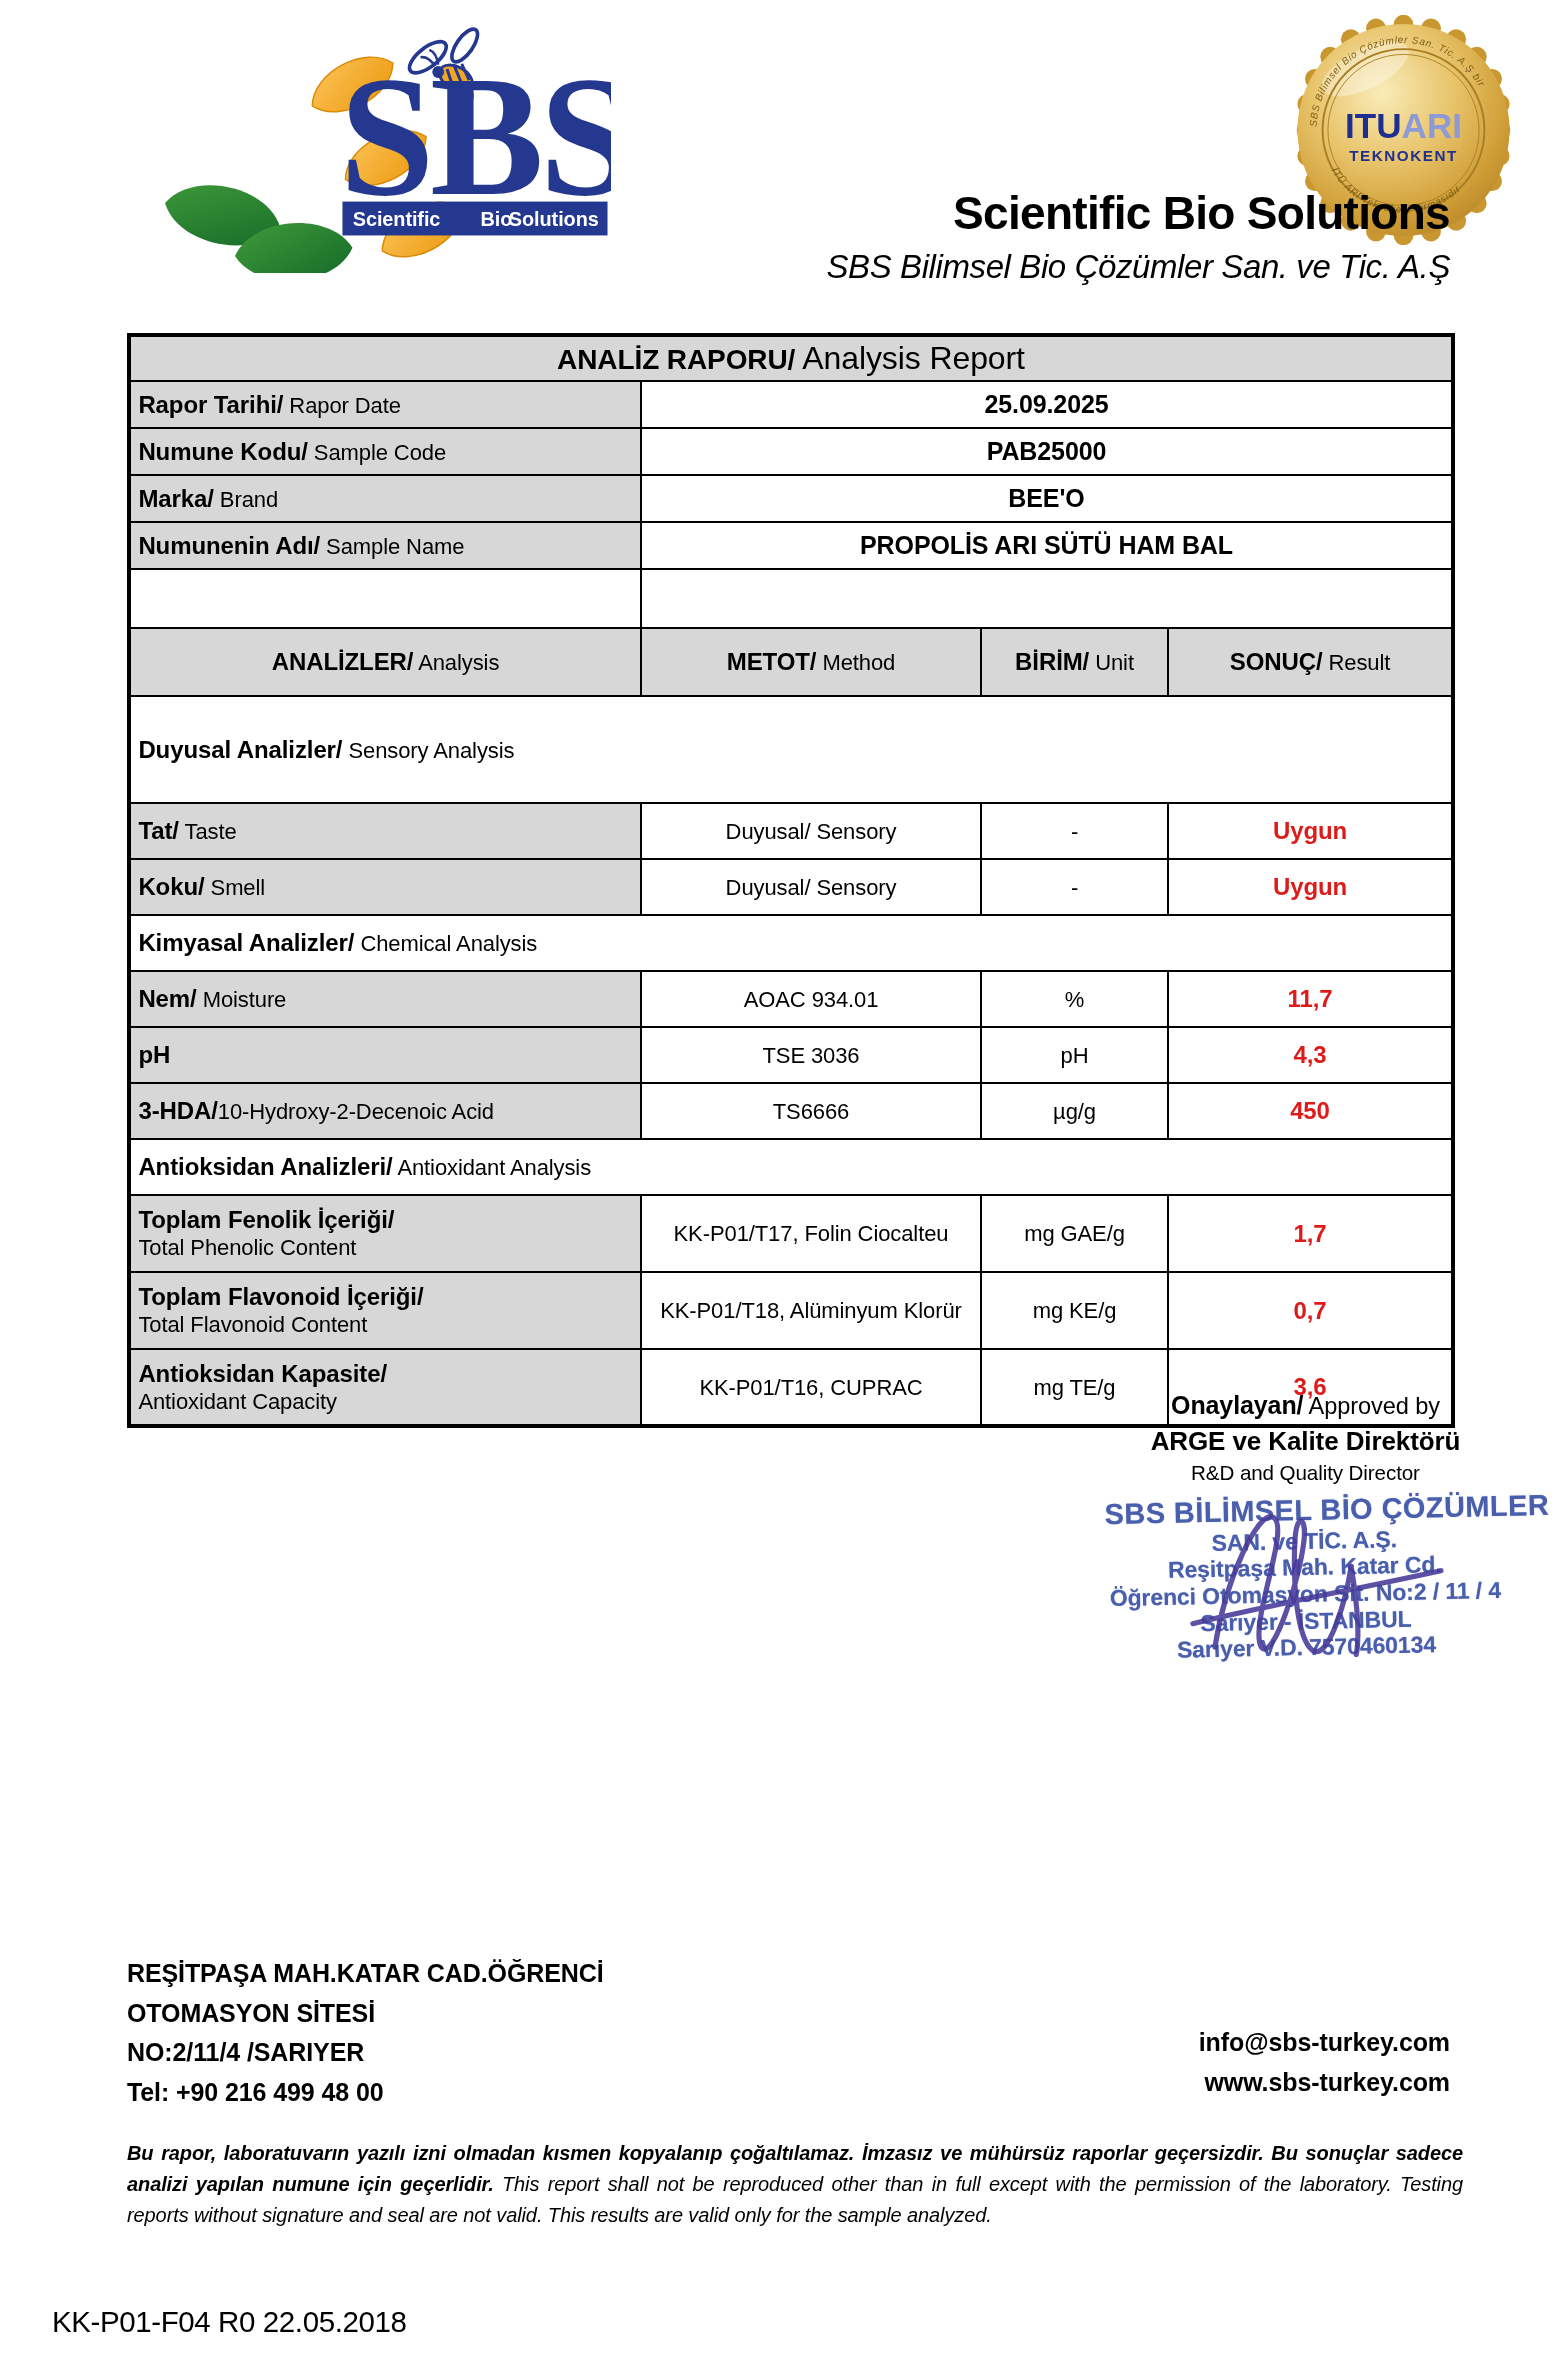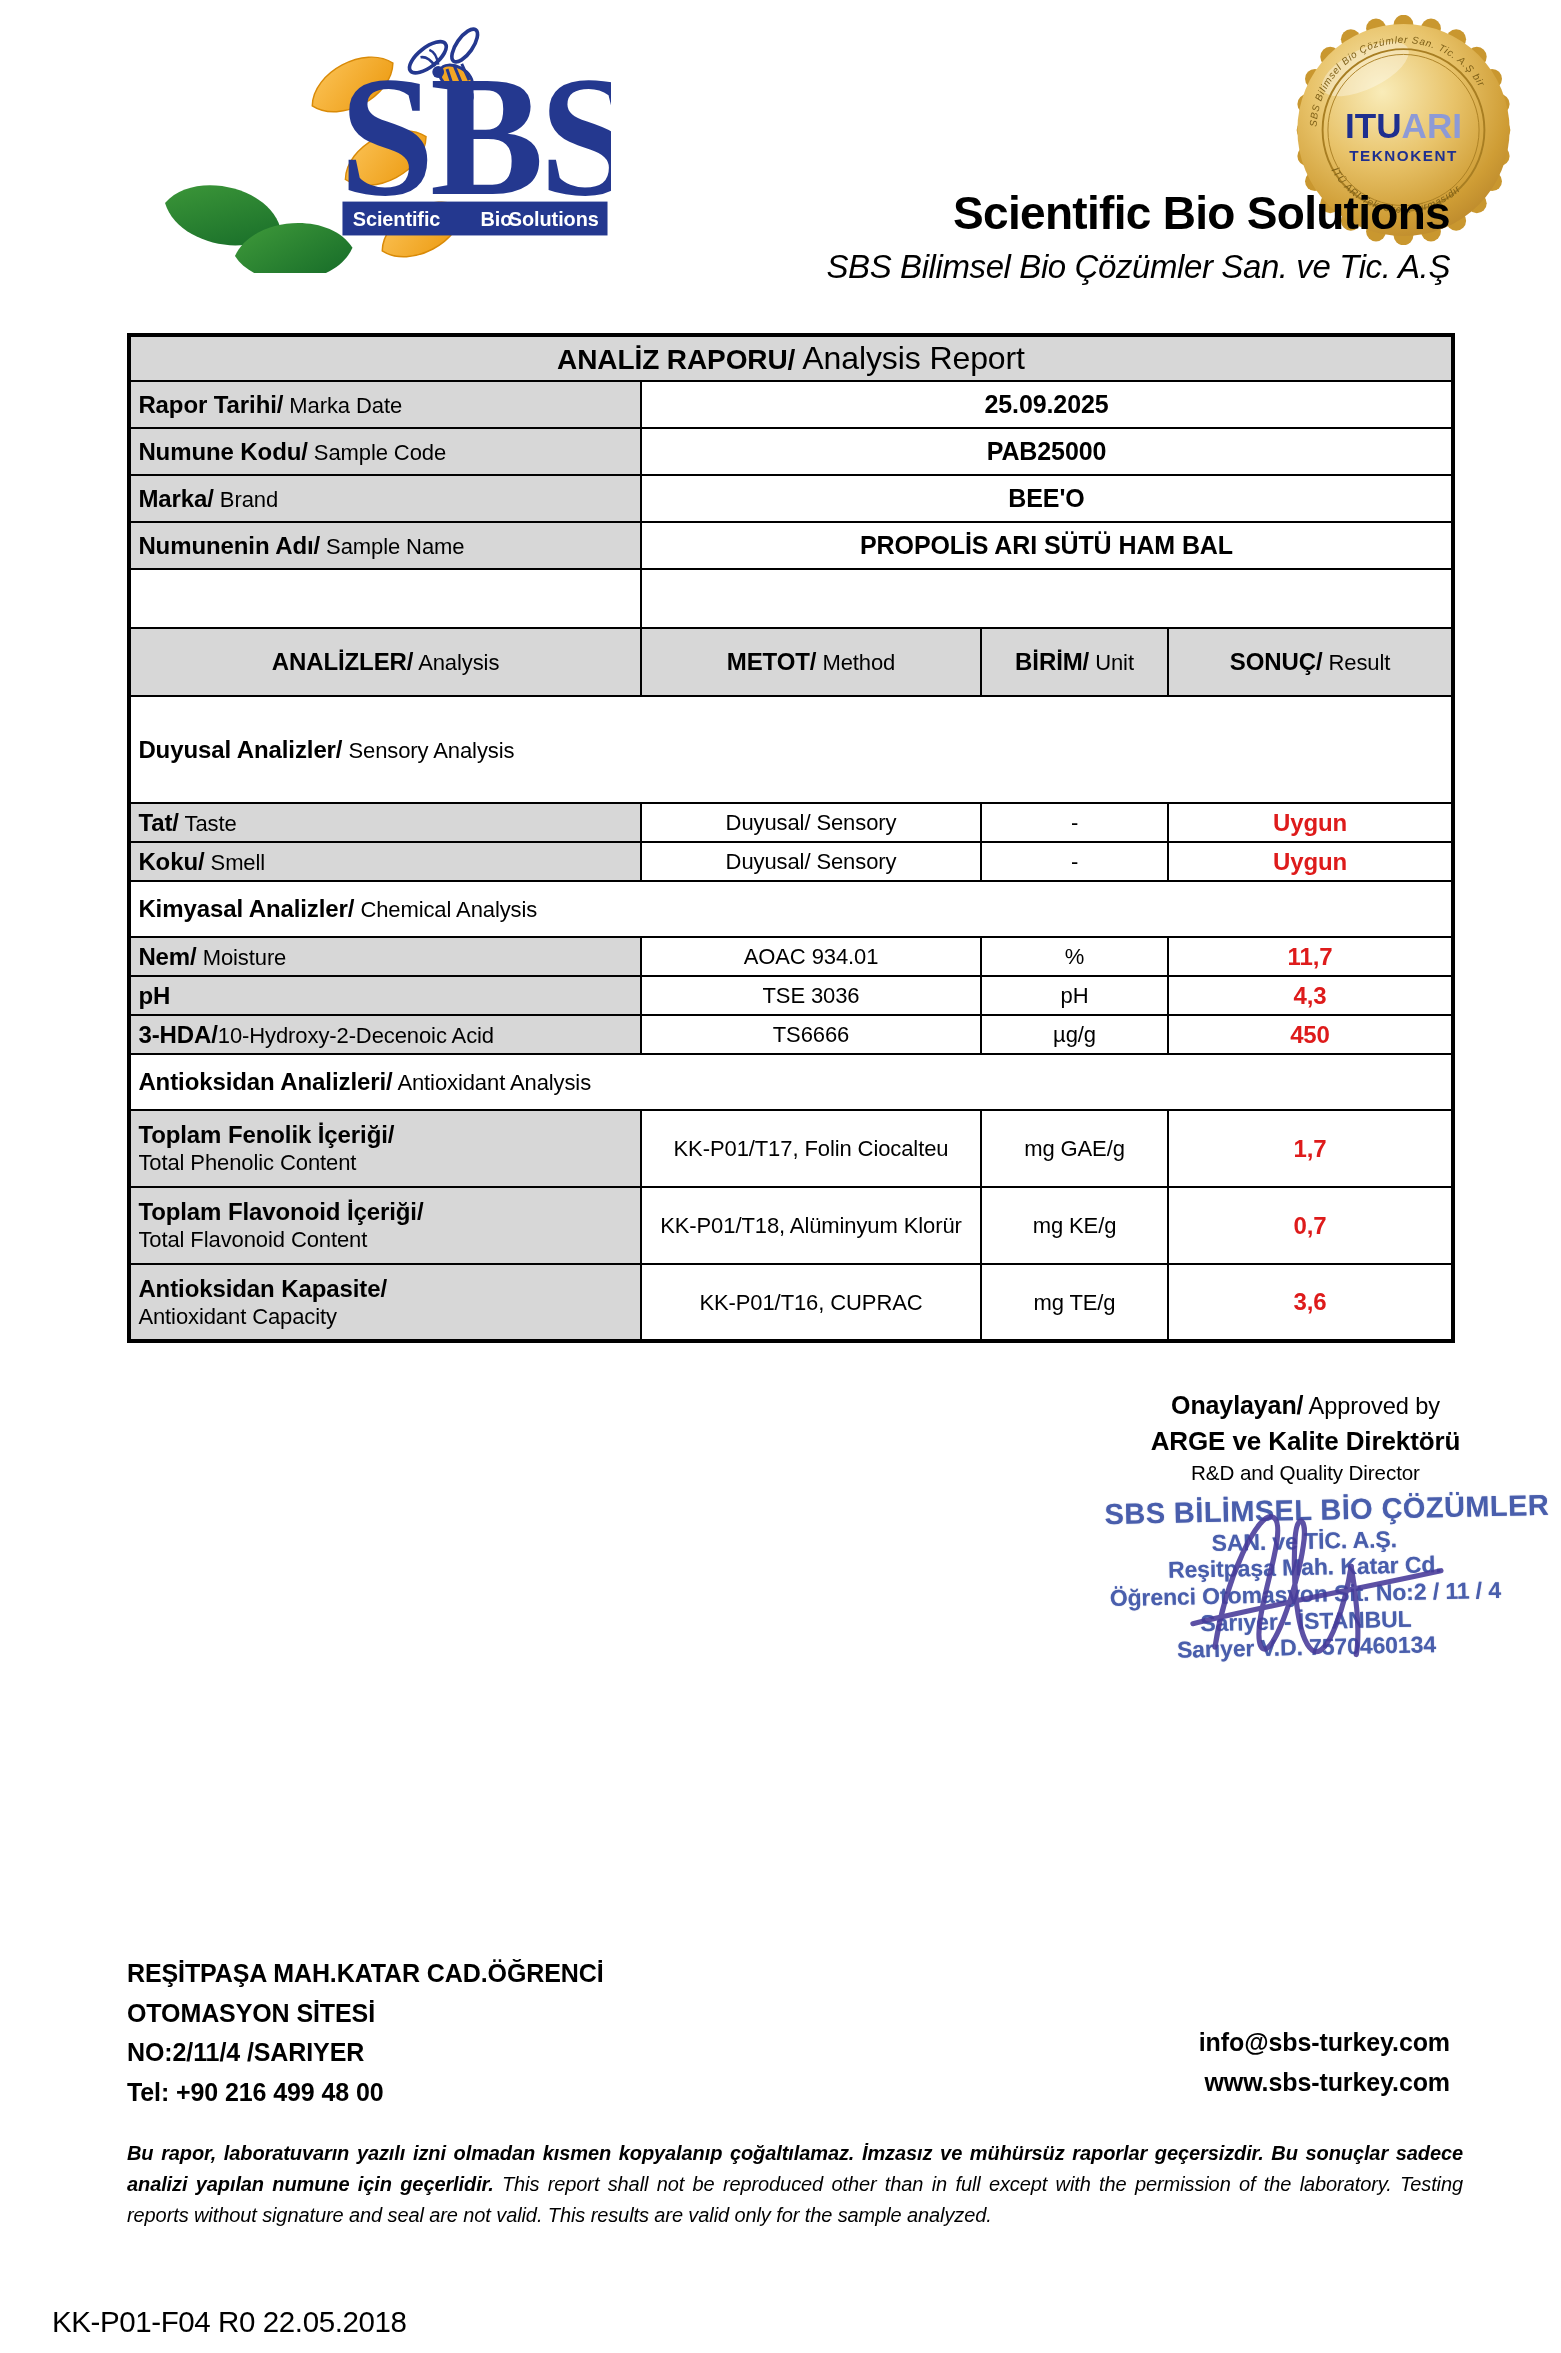--- a/index.html
+++ b/index.html
@@ -19,21 +19,21 @@
   .c-gray{background:#d7d7d7;}
   .t-bold{font-weight:700;font-size:24px;}
   .t-reg{font-weight:400;font-size:22px;}
   .center{text-align:center;}
   .red{color:#de1b1b;}
   .title-tr{font-weight:700;font-size:28px;}
   .title-en{font-weight:400;font-size:32px;}
   .meta-val{font-weight:700;font-size:25px;}
   tr.h-title{height:46px;} tr.h-meta{height:47px;} tr.h-spacer{height:59px;}
   tr.h-head{height:68px;} tr.h-section{height:56px;} tr.h-section-tall{height:107px;}
-  tr.h-data{height:39px;} tr.h-data-tall{height:77px;}
+  tr.h-data{height:56px;} tr.h-data-tall{height:77px;}
 
   
   .approval{position:absolute;left:1121px;top:1388px;width:369px;text-align:center;line-height:1.4;}
   .approval .l1b{font-weight:700;font-size:25px;}
   .approval .l1r{font-weight:400;font-size:23.6px;}
   .approval .l2{font-weight:700;font-size:26px;}
   .approval .l3{font-weight:400;font-size:20.6px;}
   .stamp{position:absolute;left:1106px;top:1494px;width:398px;text-align:center;
          color:#3c52a6;font-weight:700;transform:rotate(-1.2deg);opacity:.93;
          text-shadow:0 0 1.1px rgba(60,82,166,.55);line-height:1.16;}
@@ -163,21 +163,21 @@
         <col style="width:512px">
         <col style="width:340px">
         <col style="width:187px">
         <col style="width:285px">
       </colgroup>
     <tbody id="table-body">
         <tr class="h-title">
           <td class="c-gray center" colspan="4"><span class="title-tr">ANALİZ RAPORU/</span><span class="title-en"> Analysis Report</span></td>
         </tr>
         <tr class="h-meta">
-          <td class="c-gray"><span class="t-bold">Rapor Tarihi/</span><span class="t-reg"> Marka Date</span></td>
+          <td class="c-gray"><span class="t-bold">Rapor Tarihi/</span><span class="t-reg"> Rapor Date</span></td>
           <td class="center" colspan="3"><span class="meta-val">25.09.2025</span></td>
         </tr>
         <tr class="h-meta">
           <td class="c-gray"><span class="t-bold">Numune Kodu/</span><span class="t-reg"> Sample Code</span></td>
           <td class="center" colspan="3"><span class="meta-val">PAB25000</span></td>
         </tr>
         <tr class="h-meta">
           <td class="c-gray"><span class="t-bold">Marka/</span><span class="t-reg"> Brand</span></td>
           <td class="center" colspan="3"><span class="meta-val">BEE'O</span></td>
         </tr>

